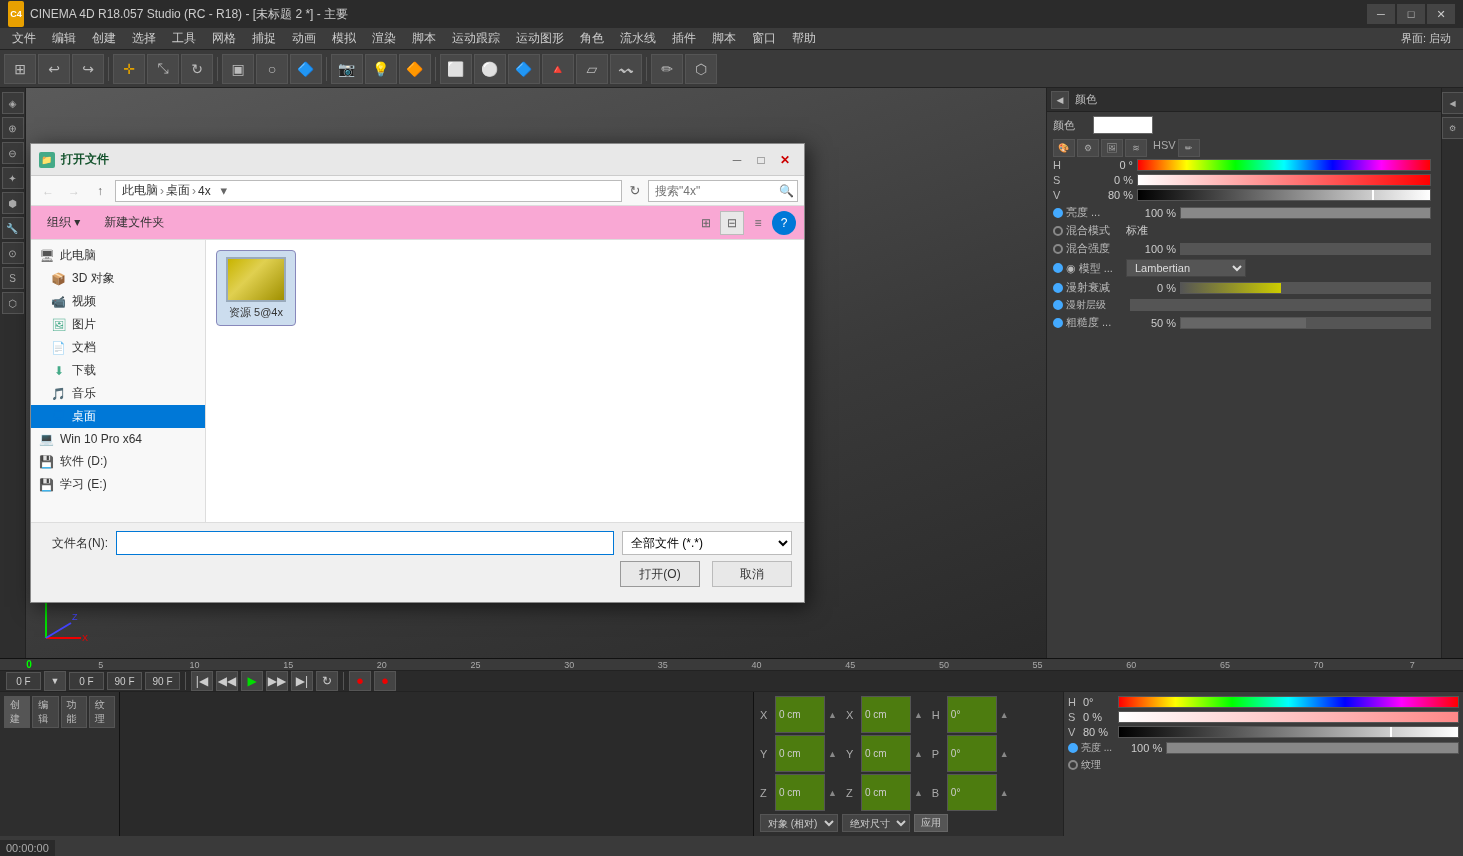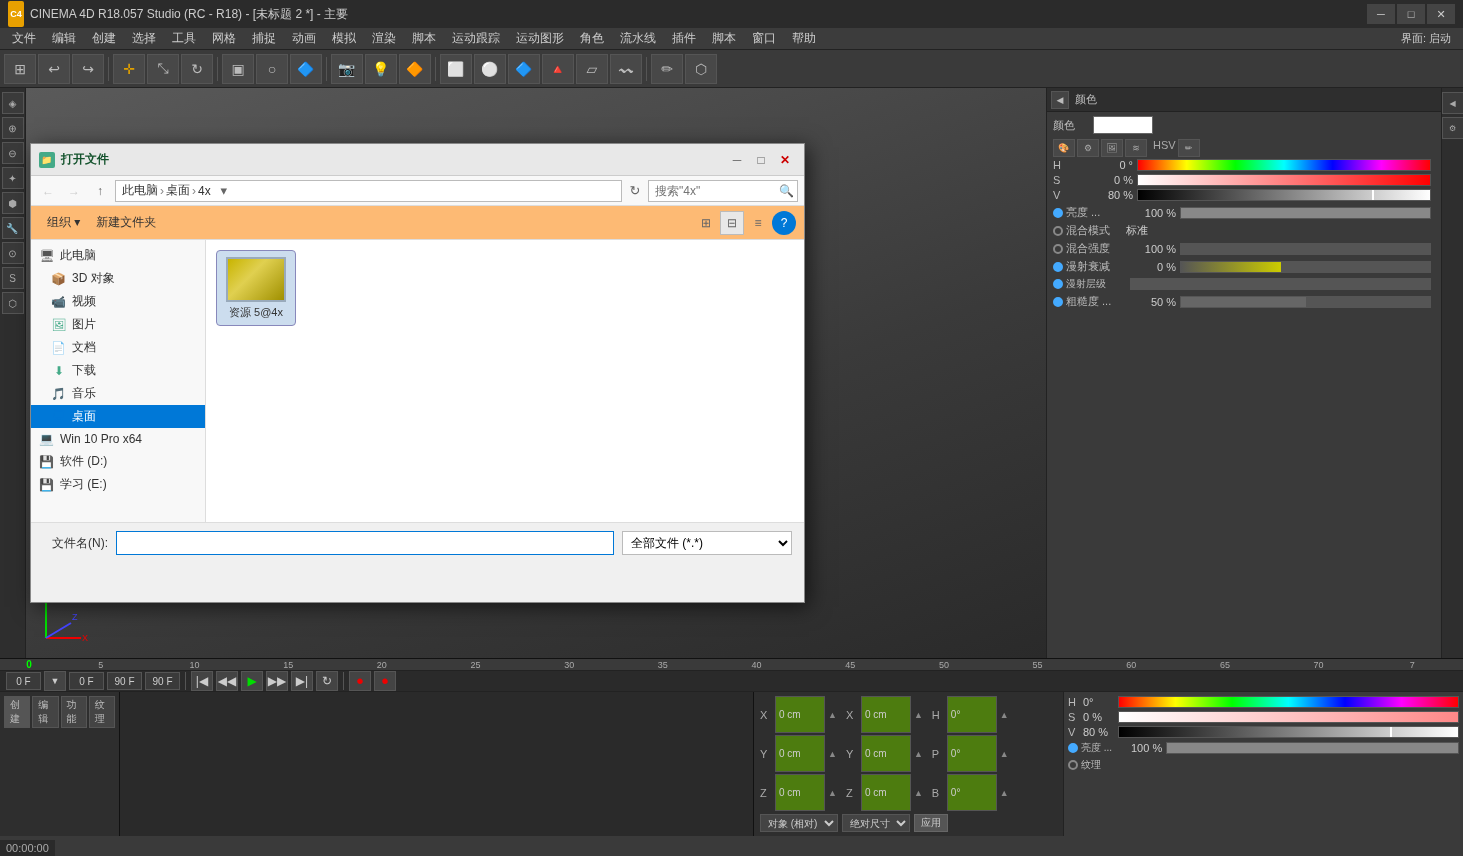--- a/index.html
+++ b/index.html
@@ -389,26 +389,26 @@
       font-size: 12px;
       position: relative;
     }
     .search-icon {
       font-size: 12px;
       color: #888;
     }
 
     #dialog-toolbar {
       height: 34px;
-      background: #fdba74;
+      background: #f9a8d4;
       border-bottom: 1px solid #ddd;
       display: flex;
       align-items: center;
       padding: 0 8px;
-      gap: 0;
+      gap: 8px;
     }
     .dialog-toolbar-btn {
       padding: 3px 8px;
       background: none;
       border: none;
       font-size: 12px;
       color: #333;
       cursor: pointer;
       display: flex; align-items: center; gap: 3px;
     }
@@ -780,20 +780,29 @@
       <div class="panel-row">
         <span class="radio-dot" style="background:none;"></span>
         <span style="width:60px;">混合强度</span>
         <span class="slider-val">100 %</span>
         <div class="slider-track" style="flex:1; background:#555; margin:0 4px;">
           
           
         </div>
       </div>
 
+      <div class="panel-row">
+        <span class="radio-dot active"></span>
+        <span style="width:60px;">◉ 模型 ...</span>
+        <select class="dropdown-field">
+          <option>Lambertian</option>
+          <option>Oren-Nayar</option>
+          <option>Minnaert</option>
+        </select>
+      </div>
 
       <div class="panel-row">
         <span class="radio-dot active"></span>
         <span style="width:60px;">漫射衰减</span>
         <span class="slider-val">0 %</span>
         <div class="slider-track" style="flex:1; margin:0 4px; background:#555; position:relative;">
           <div style="width:40%; height:100%; background: linear-gradient(to right, #555, #cc0);"></div>
         </div>
       </div>
 
@@ -931,20 +940,24 @@
     <div id="dialog-bottom">
       <div class="dialog-filename-row">
         <label class="dialog-filename-label">文件名(N):</label>
         <input type="text" class="dialog-filename-input" value="" style="">
         <select class="dialog-filetype-select">
           <option>全部文件 (*.*)</option>
           <option>.c4d</option>
           <option>.obj</option>
           <option>.fbx</option>
         </select>
+      </div>
+      <div class="dialog-action-row">
+        <button class="dialog-btn primary" style="background:#e8e8e8; margin-right:4px;">打开(O)</button>
+        <button class="dialog-btn">取消</button>
       </div>
     </div>
 
   </div>
 
 </div>
 
 <div style="height:130px; background:#2a2a2a; display:flex; flex-direction:column; border-top:1px solid #111;">
 
   <div id="timeline-ruler" style="height:20px; background:#3a3a3a; border-bottom:1px solid #222; display:flex; align-items:center; padding:0 4px; font-size:10px; color:#aaa; position:relative;">

